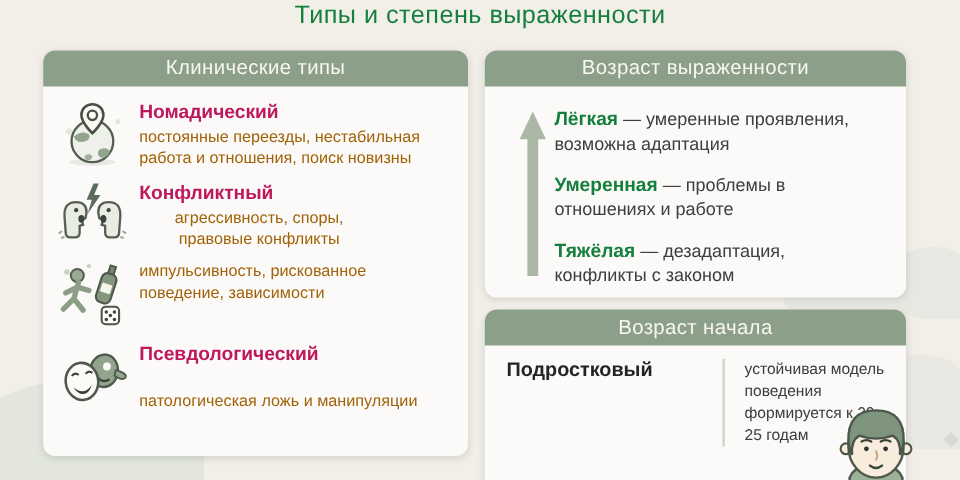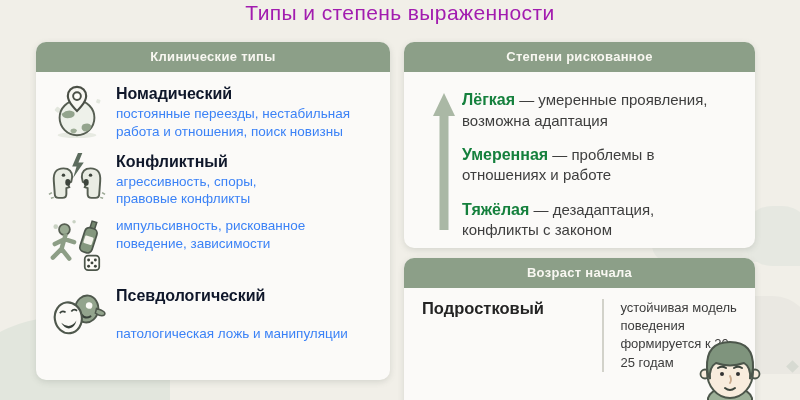--- a/index.html
+++ b/index.html
@@ -17,42 +17,42 @@
   .cloud-b{left:742px;top:206px;width:70px;height:60px;background:#e6e8e1;border-radius:30px 30px 8px 30px;}
   .cloud-c{left:712px;top:296px;width:100px;height:78px;background:#eae8e2;border-radius:40px 40px 0 40px;}
   .diamond{width:9px;height:9px;background:#d7dad2;transform:rotate(45deg);}
   .d1{left:686px;top:360px;}
   .d2{left:788px;top:362px;}
   .strip{left:438px;top:391px;width:92px;height:22px;background:#eef0ea;
          border:2px solid #9aa794;border-radius:12px;}
   
   .page-title{
     position:absolute;z-index:1;left:0;right:0;top:1px;text-align:center;
-    font-size:21px;letter-spacing:.4px;color:#a21caf;font-weight:500;
+    font-size:21px;letter-spacing:.4px;color:#15803d;font-weight:500;
   }
   
   .card{position:absolute;z-index:1;border-radius:10px;
         box-shadow:0 2px 6px rgba(100,110,100,.20);background:#fbfaf8;}
   .card-header{
     height:30px;line-height:30px;text-align:center;border-radius:10px 10px 0 0;
-    background:#8c9f88;color:#f8f7f1;font-weight:bold;font-size:13px;letter-spacing:.3px;
+    background:#8c9f88;color:#f8f7f1;font-weight:normal;font-size:17px;letter-spacing:.3px;
   }
   .card-body{position:relative;}
   .card-clinical{left:36px;top:42px;width:354px;height:338px;}
   .card-severity{left:404px;top:42px;width:351px;height:206px;}
   .card-age{left:404px;top:258px;width:351px;height:160px;border-radius:10px 10px 0 0;}
   
   .ct-body{padding:10px 12px 0 12px;}
   .ct-item{display:flex;align-items:flex-start;gap:10px;margin-bottom:9px;}
   .icon-box{width:58px;height:58px;flex:none;}
   .icon-box svg{width:100%;height:100%;}
-  .ct-title{font-size:16px;font-weight:bold;color:#0f172a;margin:3px 0 2px;}
-  .ct-desc{font-size:13.5px;color:#3b82f6;line-height:1.32;}
+  .ct-title{font-size:16px;font-weight:bold;color:#be185d;margin:3px 0 2px;}
+  .ct-desc{font-size:13.5px;color:#a16207;line-height:1.32;}
   .ct-item:nth-child(1) .ct-desc{max-width:276px;}
-  .ct-item:nth-child(2) .ct-desc{max-width:200px;}
+  .ct-item:nth-child(2) .ct-desc{max-width:200px;text-align:center;}
   .ct-item:nth-child(3) .ct-desc{max-width:232px;}
   .ct-item:nth-child(4) .ct-desc{max-width:280px;margin-top:20px;}
   
   .sev-body{padding:17px 14px 0 58px;}
   .arrow-wrap{position:absolute;left:26px;top:20px;width:28px;height:140px;}
   .sev-item{max-width:252px;margin-bottom:13px;font-size:15px;line-height:1.35;color:#3e3e3e;}
   .sev-name{font-weight:bold;font-size:16px;color:#15803d;}
   
   .age-body{display:flex;padding:11px 10px 0 18px;}
   .age-col1{width:158px;padding-right:29px;border-right:2px solid #d2d2ca;}
@@ -163,21 +163,21 @@
       <div class="ct-text">
         <div class="ct-title">Псевдологический</div>
         <div class="ct-desc">патологическая ложь и манипуляции</div>
       </div>
     </div>
 
   </div>
 </div>
 
 <div class="card card-severity">
-  <div class="card-header">Степени рискованное</div>
+  <div class="card-header">Возраст выраженности</div>
   <div class="card-body sev-body">
     <div class="arrow-wrap">
       <svg viewBox="0 0 28 140">
         <line x1="14" y1="138" x2="14" y2="18" stroke="#aab8a5" stroke-width="9"></line>
         <polygon points="14,1 3,24 25,24" fill="#aab8a5"></polygon>
       </svg>
     </div>
     <div class="sev-item">
       <span class="sev-name">Лёгкая</span>
       <span class="sev-desc">— умеренные проявления, возможна адаптация</span>

